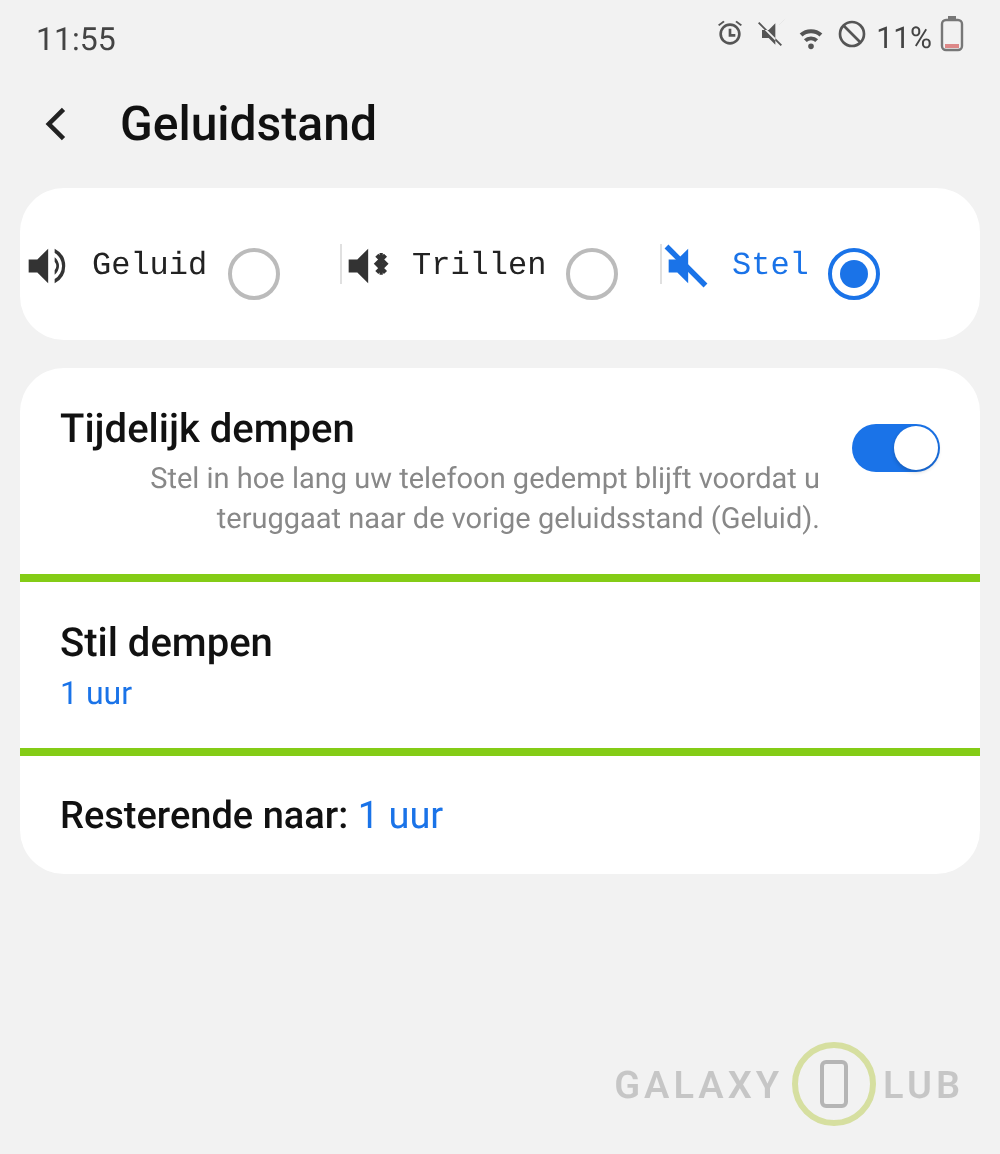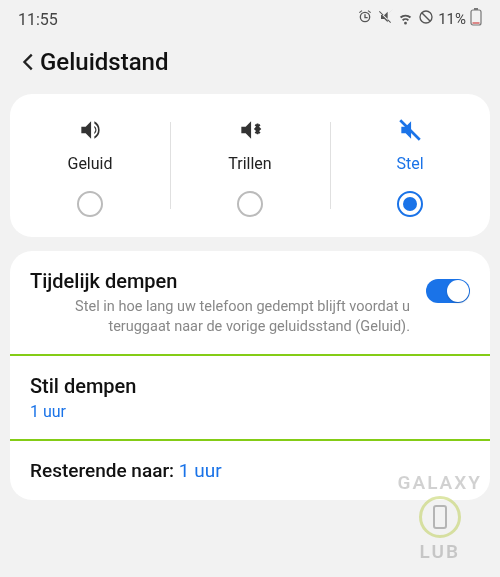--- a/index.html
+++ b/index.html
@@ -22,41 +22,42 @@
   }
   .status-right { display: flex; align-items: center; gap: 4px; }
   .status-right svg { fill: #555; }
   .battery-pct { font-size: 15px; }
   .battery-icon { display:inline-block; }
 
   .header {
     display: flex;
     align-items: center;
     padding: 14px 18px 18px 18px;
+    gap: 20px;
   }
   .back-chevron { width: 22px; height: 22px; }
   .back-chevron svg { stroke:#222; stroke-width:2.5; fill:none; }
   .page-title { font-size: 24px; font-weight: 500; color: #111; }
 
   .card {
     background: #fff;
     border-radius: 22px;
     margin: 0 10px 14px 10px;
     padding: 0;
     overflow: hidden;
   }
 
   .mode-row { display: flex; padding: 22px 0 20px 0; position: relative; }
   .mode-col {
     flex: 1;
     display: flex;
-    flex-direction: column;
     align-items: center;
     gap: 10px;
     position: relative;
+    font-family: Liberation Mono, monospace;
   }
   .mode-sep {
     position: absolute;
     top: 28px;
     bottom: 28px;
     width: 1px;
     background: #e0e0e0;
   }
   .mode-sep.s1 { left: 33.33%; }
   .mode-sep.s2 { left: 66.66%; }
@@ -76,21 +77,21 @@
   .radio-dot {
     width: 14px; height: 14px;
     background: #1a73e8;
     border-radius: 50%;
     display:none;
   }
   .radio.selected .radio-dot { display:block; }
 
   .setting {
     padding: 18px 20px;
-    border-bottom: 2px solid #84cc16;
+    border-bottom: 4px solid #84cc16;
     position: relative;
   }
   .setting:last-child { border-bottom: none; }
   .setting-title { font-size: 20px; font-weight: 500; color:#111; margin-bottom: 4px; }
   .setting-sub { font-size: 14.5px; color: #888; line-height: 1.35; padding-right: 60px; text-align: right; }
   .setting-link { font-size: 16px; color: #1a73e8; margin-top: 2px; }
   .setting-inline { font-size: 19px; font-weight: 500; color:#111; }
   .setting-inline .value { color: #1a73e8; font-weight: 400; }
 
   .toggle {
@@ -115,21 +116,20 @@
     right: 18px;
     bottom: 14px;
     font-size: 19px;
     color: rgba(0,0,0,0.18);
     letter-spacing: 2px;
     font-weight: 600;
     display:flex;
     align-items:center;
     gap:2px;
     pointer-events:none;
-    flex-direction:column;
   }
   .watermark-circle {
     width: 42px; height: 42px;
     border: 3px solid rgba(180,200,60,0.45);
     border-radius: 50%;
     display:inline-flex;
     align-items:center;
     justify-content:center;
     margin: 0 2px;
   }

